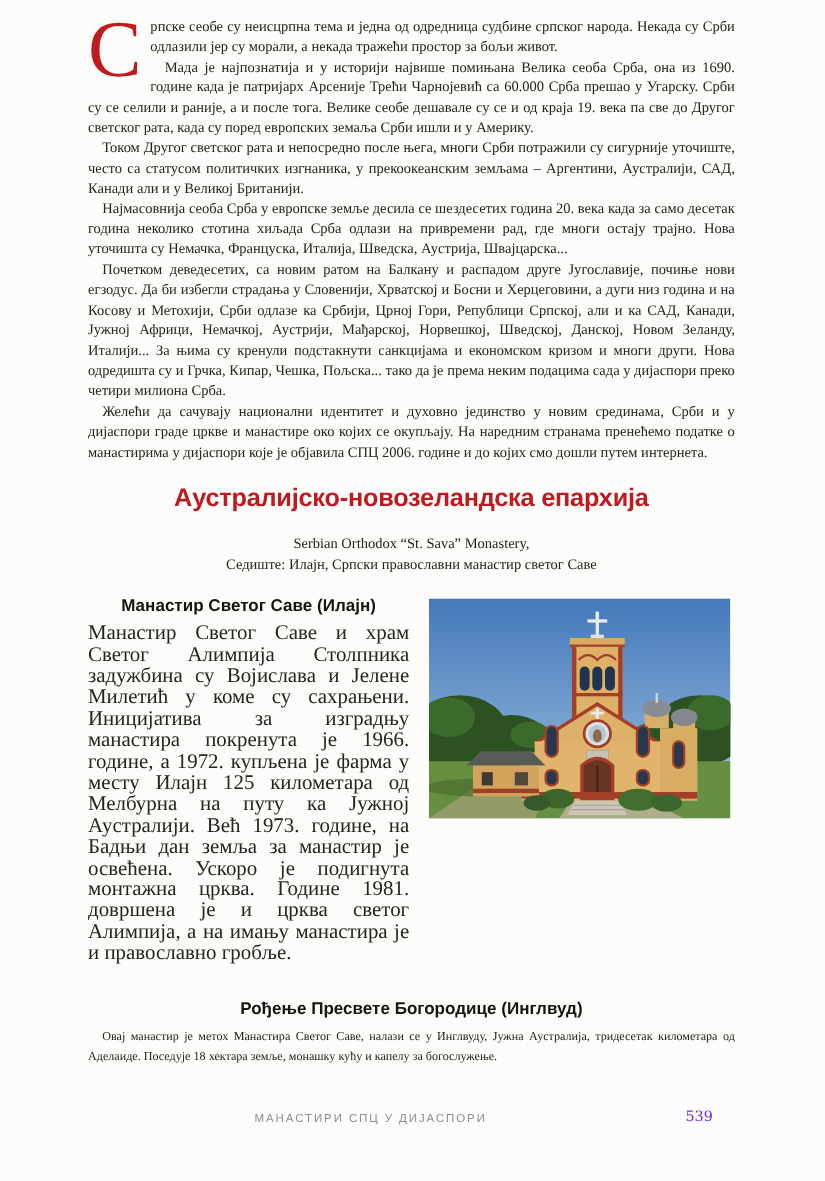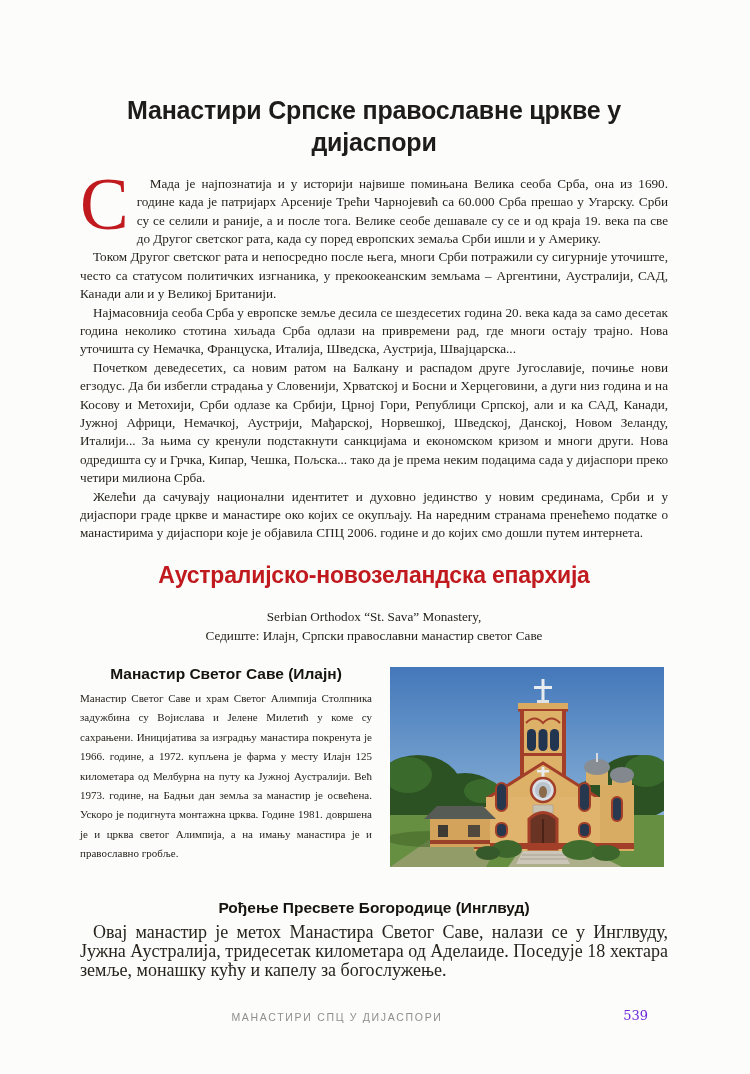--- a/index.html
+++ b/index.html
@@ -48,46 +48,46 @@
   .columns{margin-top:20px;display:flex;gap:18px;align-items:flex-start;}
   .col-text{flex:0 0 292px;width:292px;}
   .sec-heading{
     font-family:"Liberation Sans","DejaVu Sans",sans-serif;
     font-weight:bold;
     font-size:15.5px;
     text-align:center;
     color:#15140f;
     margin:0 0 6px 0;
   }
-  .col-text .body{font-size:11px;line-height:19.4px;text-align:justify;margin:0;}
+  .col-text .body{font-size:19px;line-height:19.4px;text-align:justify;margin:0;}
   .photo{flex:0 0 274px;width:274px;height:200px;margin:2px 0 0 0;}
   .photo svg{display:block;width:274px;height:200px;}
   .section2{margin-top:32px;}
-  .section2 .body{margin:5px 0 0 0;font-size:18px;line-height:19px;text-align:justify;text-indent:13px;}
+  .section2 .body{margin:5px 0 0 0;font-size:11px;line-height:19px;text-align:justify;text-indent:13px;}
   .footer{position:absolute;left:80px;top:1008px;width:588px;height:20px;
     font-family:"Liberation Sans","DejaVu Sans",sans-serif;}
   .running{
     position:absolute;left:calc(50% - 37px);transform:translateX(-50%);
     top:3px;font-size:10.5px;letter-spacing:1.7px;color:var(--footer_gray,#8f8f8d);
   }
   .pagenum{
     position:absolute;right:20px;top:0;
     font-family:"DejaVu Serif",serif;font-size:13px;color:#6d28d9;
   }
 </style>
 </head>
 <body>
 
 <div class="page">
   <div class="content">
 
-    <h1 class="doc-title"><span>Манастири Српске православне цркве у</span><br><span>дијаспори</span></h1>
 
     <div class="intro">
       <span class="dropcap">С</span>
+      <p class="first">рпске сеобе су неисцрпна тема и једна од одредница судбине српског народа. Некада су Срби одлазили јер су морали, а некада тражећи простор за бољи живот.</p>
       <p>Мада је најпознатија и у историји највише помињана Велика сеоба Срба, она из 1690. године када је патријарх Арсеније Трећи Чарнојевић са 60.000 Срба прешао у Угарску. Срби су се селили и раније, а и после тога. Велике сеобе дешавале су се и од краја 19. века па све до Другог светског рата, када су поред европских земаља Срби ишли и у Америку.</p>
       <p>Током Другог светског рата и непосредно после њега, многи Срби потражили су сигурније уточиште, често са статусом политичких изгнаника, у прекоокеанским земљама – Аргентини, Аустралији, САД, Канади али и у Великој Британији.</p>
       <p>Најмасовнија сеоба Срба у европске земље десила се шездесетих година 20. века када за само десетак година неколико стотина хиљада Срба одлази на привремени рад, где многи остају трајно. Нова уточишта су Немачка, Француска, Италија, Шведска, Аустрија, Швајцарска...</p>
       <p>Почетком деведесетих, са новим ратом на Балкану и распадом друге Југославије, почиње нови егзодус. Да би избегли страдања у Словенији, Хрватској и Босни и Херцеговини, а дуги низ година и на Косову и Метохији, Срби одлазе ка Србији, Црној Гори, Републици Српској, али и ка САД, Канади, Јужној Африци, Немачкој, Аустрији, Мађарској, Норвешкој, Шведској, Данској, Новом Зеланду, Италији... За њима су кренули подстакнути санкцијама и економском кризом и многи други. Нова одредишта су и Грчка, Кипар, Чешка, Пољска... тако да је према неким подацима сада у дијаспори преко четири милиона Срба.</p>
       <p>Желећи да сачувају национални идентитет и духовно јединство у новим срединама, Срби и у дијаспори граде цркве и манастире око којих се окупљају. На наредним странама пренећемо податке о манастирима у дијаспори које је објавила СПЦ 2006. године и до којих смо дошли путем интернета.</p>
     </div>
 
     <h2 class="eparchy-heading">Аустралијско-новозеландска епархија</h2>
 
     <div class="seat">

